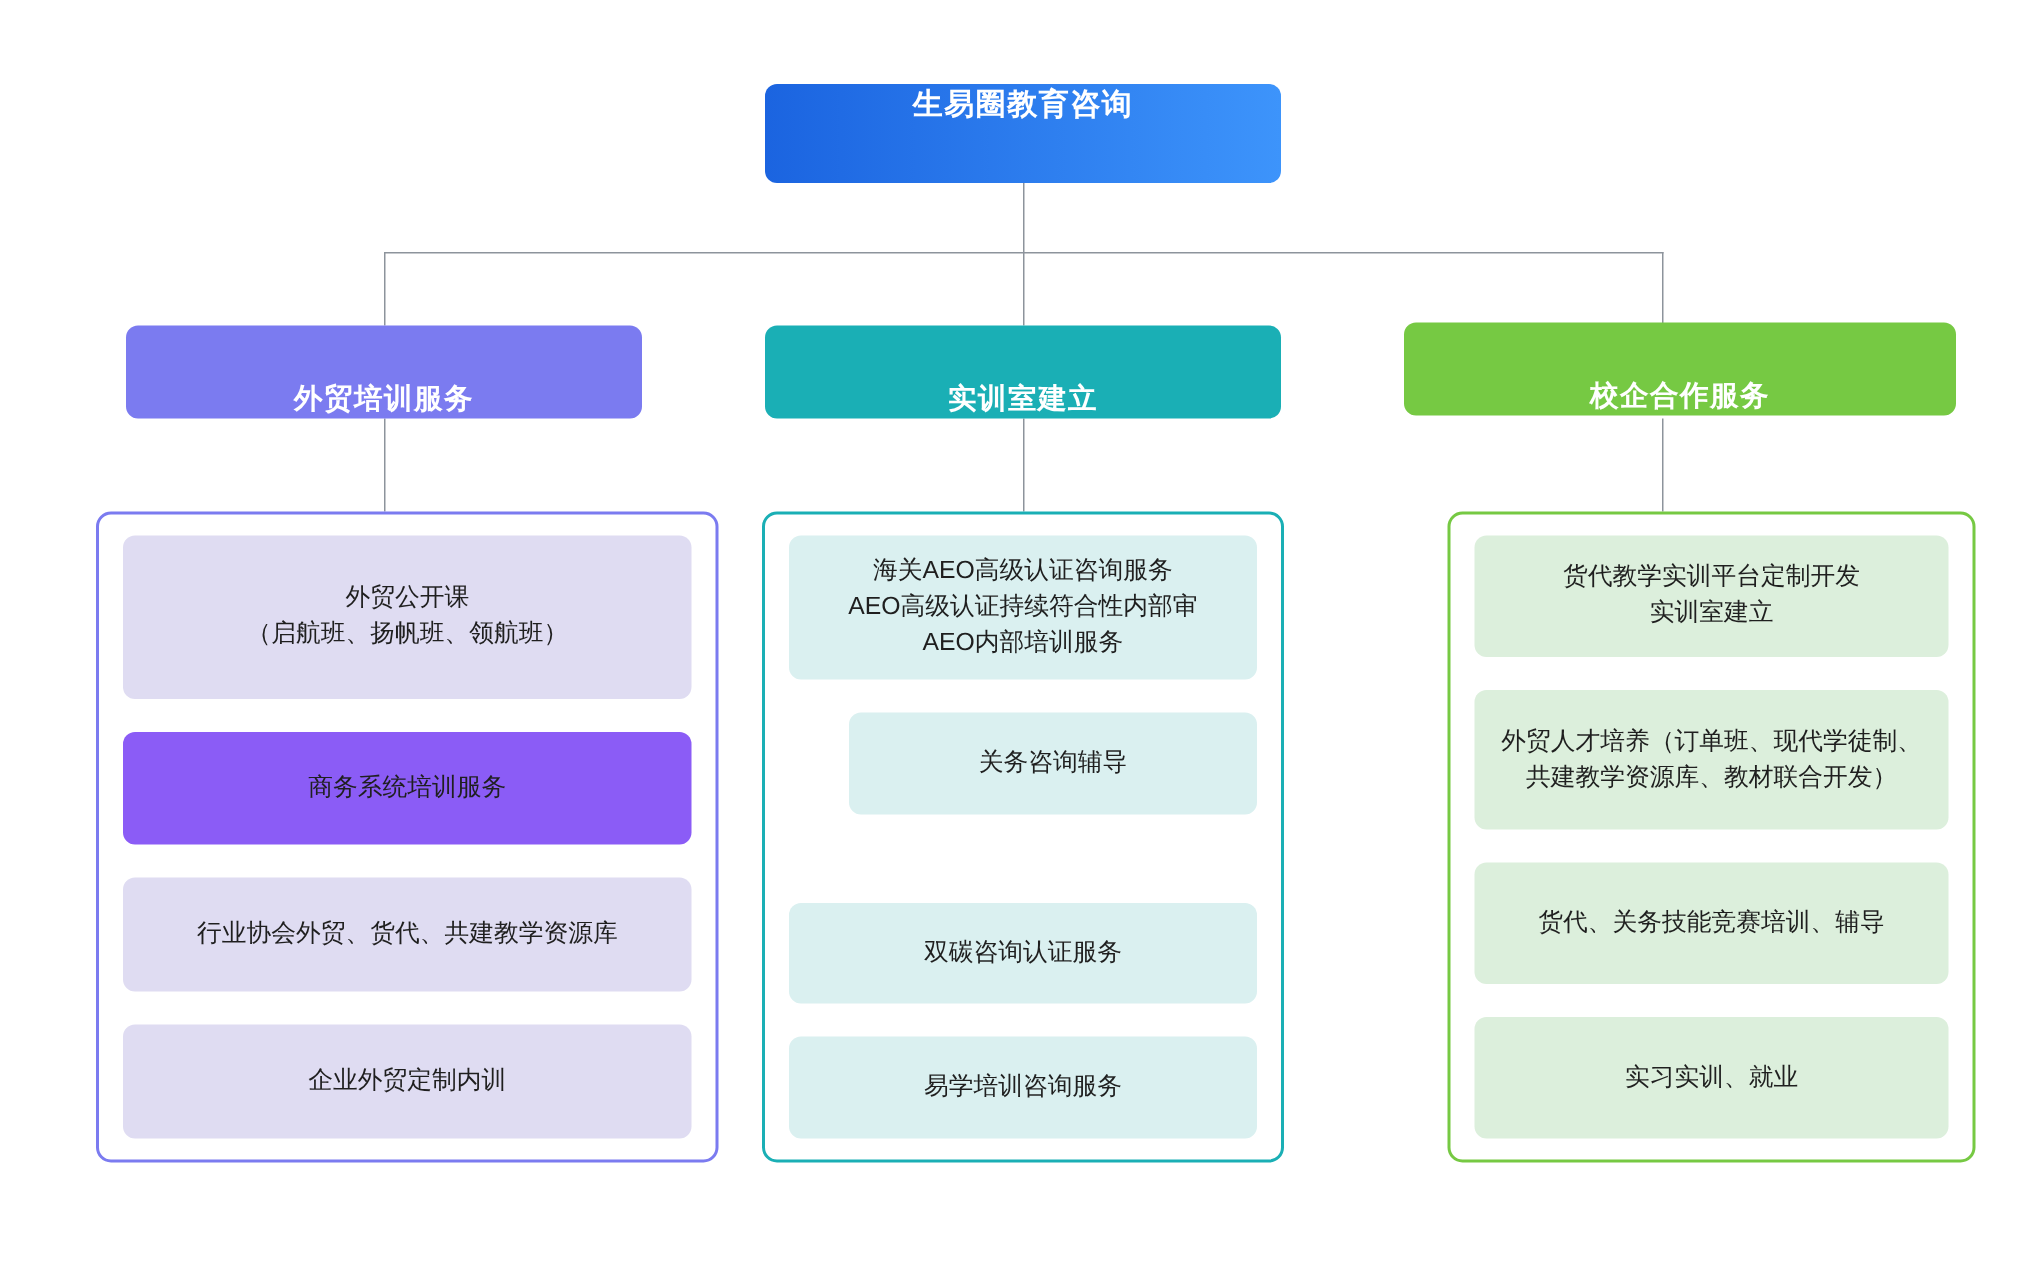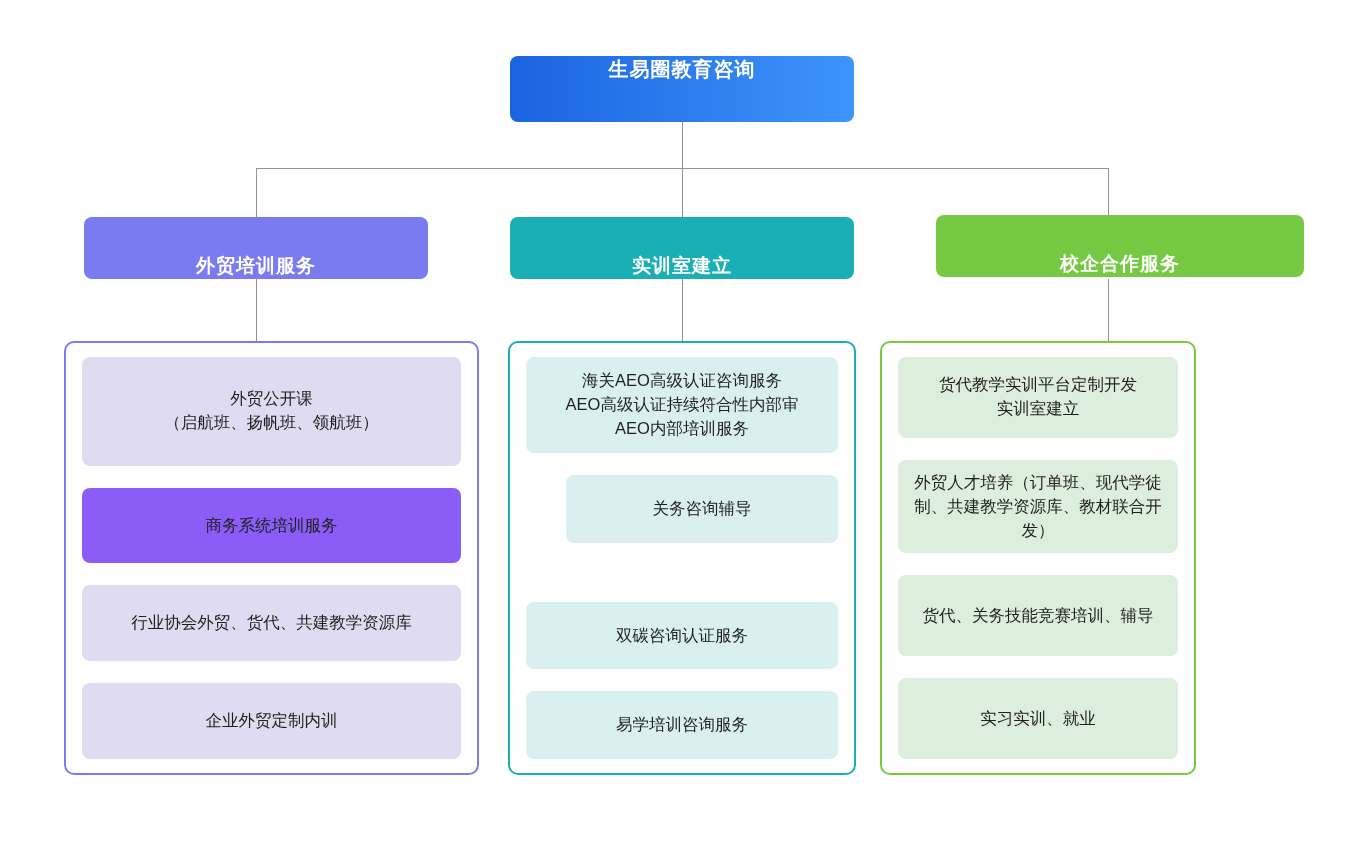--- a/index.html
+++ b/index.html
@@ -134,21 +134,21 @@
 AEO高级认证持续符合性内部审
 AEO内部培训服务</div>
     <div class="leaf g1" id="leaf-1-1" style="background: rgb(218, 240, 240); margin-left: 40px;">关务咨询辅导</div>
     <div class="leaf g1" id="leaf-1-2" style="background: rgb(218, 240, 240); margin-top: 37px;">双碳咨询认证服务</div>
     <div class="leaf g1" id="leaf-1-3" style="background: rgb(218, 240, 240);">易学培训咨询服务</div>
   </div>
 
   <div class="branch-header" id="header-2" style="left: 936px; top: 215px; width: 368px; background: rgb(118, 201, 67);">
     <span>校企合作服务</span>
   </div>
-  <div class="branch-panel" id="panel-2" style="left: 880px; width: 316px; border-color: rgb(118, 201, 67);">
+  <div class="branch-panel" id="panel-2" style="left: 965px; width: 352px; border-color: rgb(118, 201, 67);">
     <div class="leaf g1" id="leaf-2-0" style="background: rgb(220, 239, 220);">货代教学实训平台定制开发
 实训室建立</div>
     <div class="leaf g3" id="leaf-2-1" style="background: rgb(220, 239, 220);">外贸人才培养（订单班、现代学徒制、共建教学资源库、教材联合开发）</div>
     <div class="leaf g1" id="leaf-2-2" style="background: rgb(220, 239, 220);">货代、关务技能竞赛培训、辅导</div>
     <div class="leaf g1" id="leaf-2-3" style="background: rgb(220, 239, 220);">实习实训、就业</div>
   </div>
 
 </div>
 
 </body></html>

